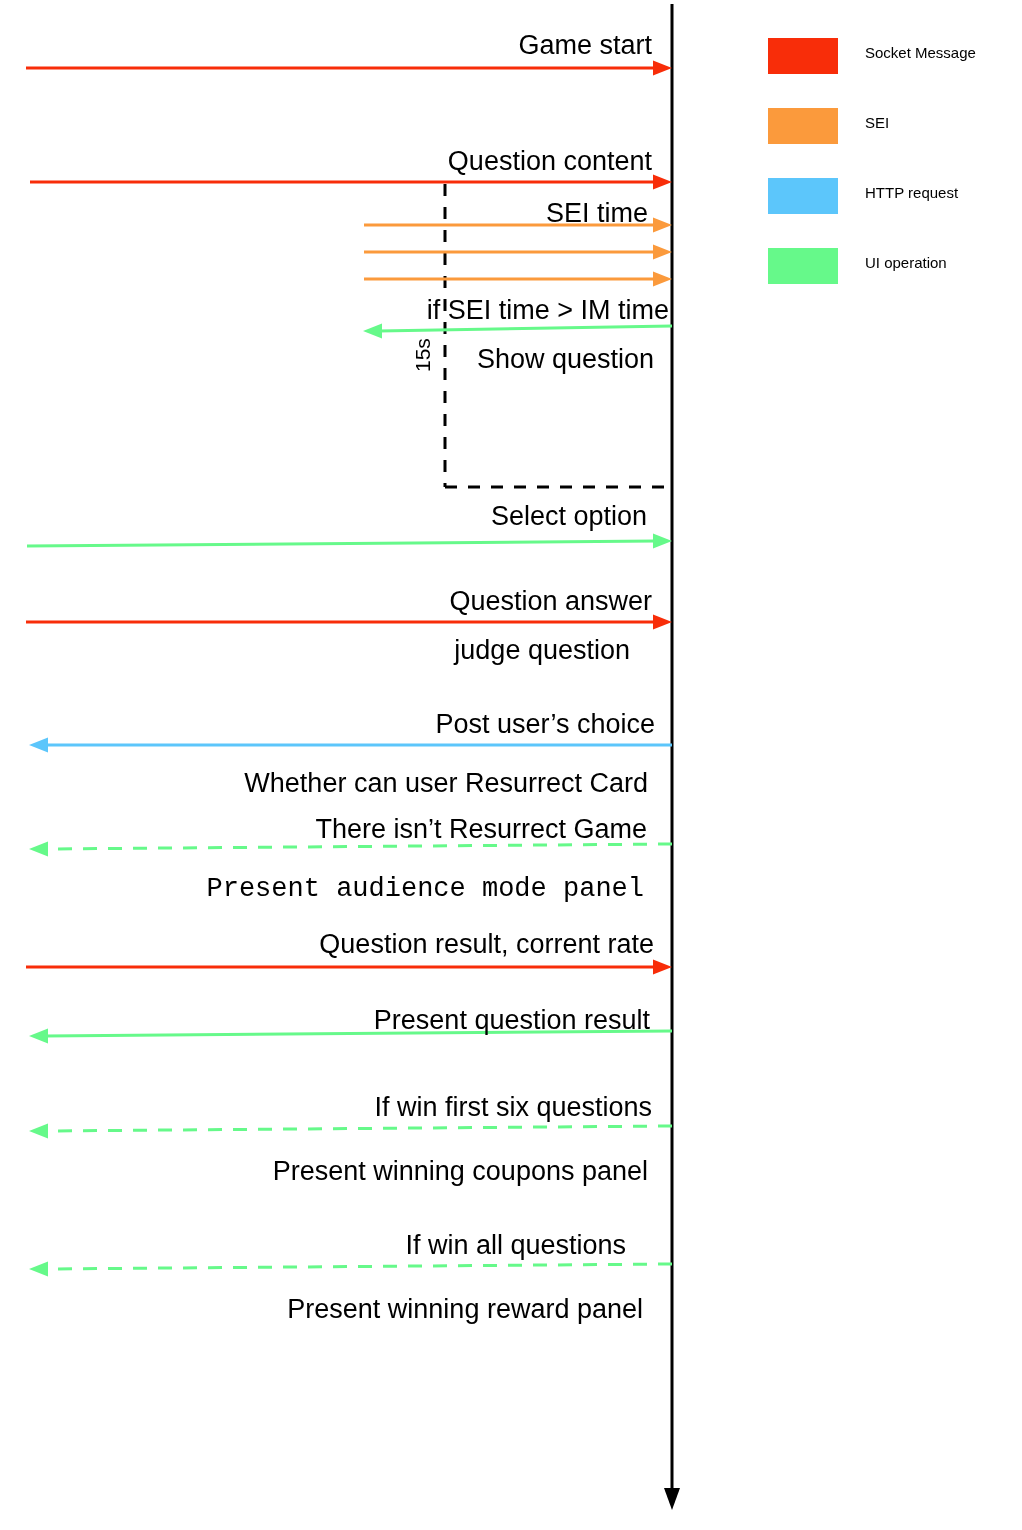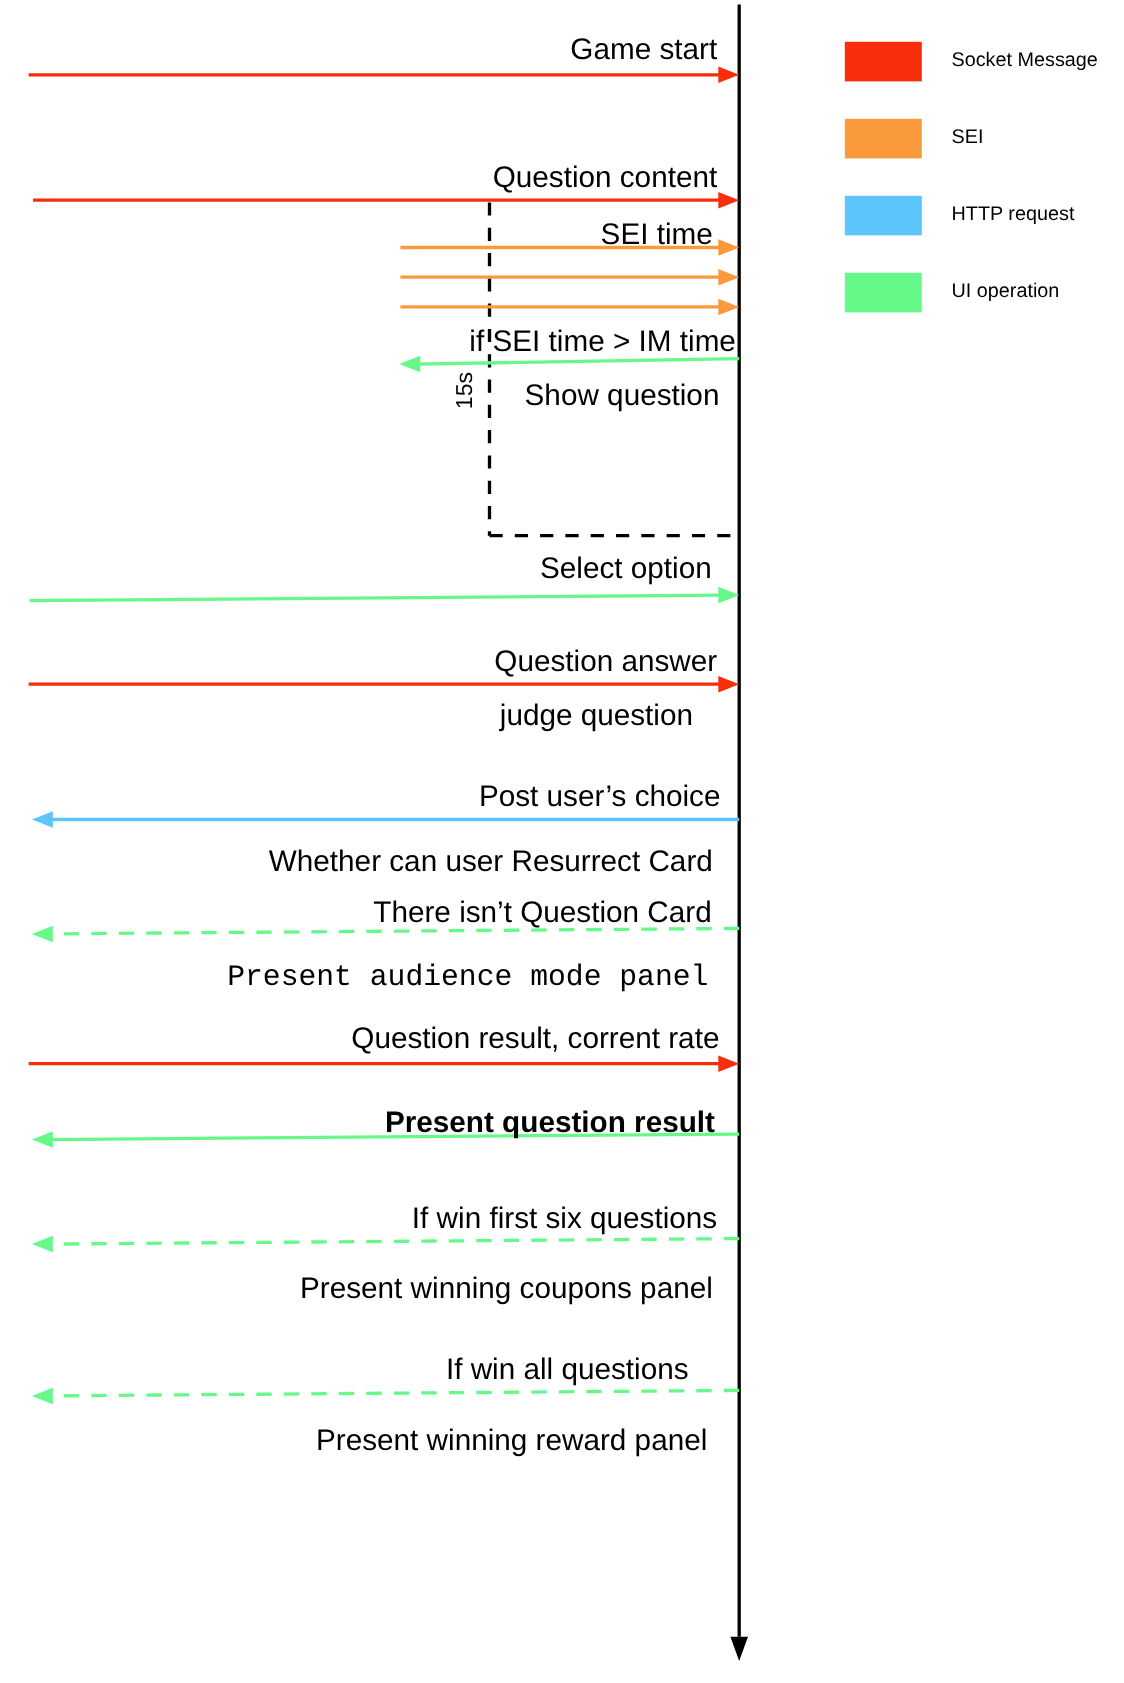--- a/index.html
+++ b/index.html
@@ -59,21 +59,21 @@
     left: 0;
     top: 0;
     width: 70px;
     height: 36px;
   }
   .legend-text {
     position: absolute;
     left: 97px;
     top: 6px;
     font-family: "Liberation Sans", sans-serif;
-    font-size: 18px;
+    font-size: 15px;
     color: #000000;
     white-space: nowrap;
   }
 </style>
 </head>
 <body>
 
 <div id="stage">
 
   <svg id="diagram-svg" viewBox="0 0 1022 1530" xmlns="http://www.w3.org/2000/svg">
@@ -162,23 +162,23 @@
       </div>
     </div>
 
 <div class="msg-label" style="right: 370px; top: 32px;">Game start</div>
     <div class="msg-label" style="right: 370px; top: 148px;">Question content</div>
     <div class="msg-label" style="right: 374px; top: 200px;">SEI time</div>
     <div class="msg-label" style="right: 368px; top: 346px; text-align: right;">Show question</div>
     <div class="msg-label" style="right: 375px; top: 503px;">Select option</div>
     <div class="msg-label" style="right: 370px; top: 588px;">Question answer</div>
     <div class="msg-label" style="right: 367px; top: 711px;">Post user’s choice</div>
-    <div class="msg-label" style="right: 375px; top: 816px;">There isn’t Question Card</div>
+    <div class="msg-label" style="right: 375px; top: 816px;">There isn’t Resurrect Game</div>
     <div class="msg-label" style="right: 368px; top: 931px;">Question result, corrent rate</div>
-    <div class="msg-label" style="right: 372px; top: 1007px; font-weight: bold;">Present question result</div>
+    <div class="msg-label" style="right: 372px; top: 1007px;">Present question result</div>
     <div class="msg-label" style="right: 370px; top: 1094px;">If win first six questions</div>
     <div class="msg-label" style="right: 396px; top: 1232px;">If win all questions</div>
     <div class="msg-label" style="right: 353px; top: 297px;">if SEI time &gt; IM time</div>
     <div class="msg-label" style="right: 392px; top: 637px;">judge question</div>
     <div class="msg-label" style="right: 374px; top: 770px;">Whether can user Resurrect Card</div>
     <div class="msg-label" style="right: 378px; top: 876px; font-family: Liberation Mono, monospace;">Present audience mode panel</div>
     <div class="msg-label" style="right: 374px; top: 1158px;">Present winning coupons panel</div>
     <div class="msg-label" style="right: 379px; top: 1296px;">Present winning reward panel</div>
     <div class="rot-label" style="left: 412px; top: 372px;">15s</div>
   </div>

